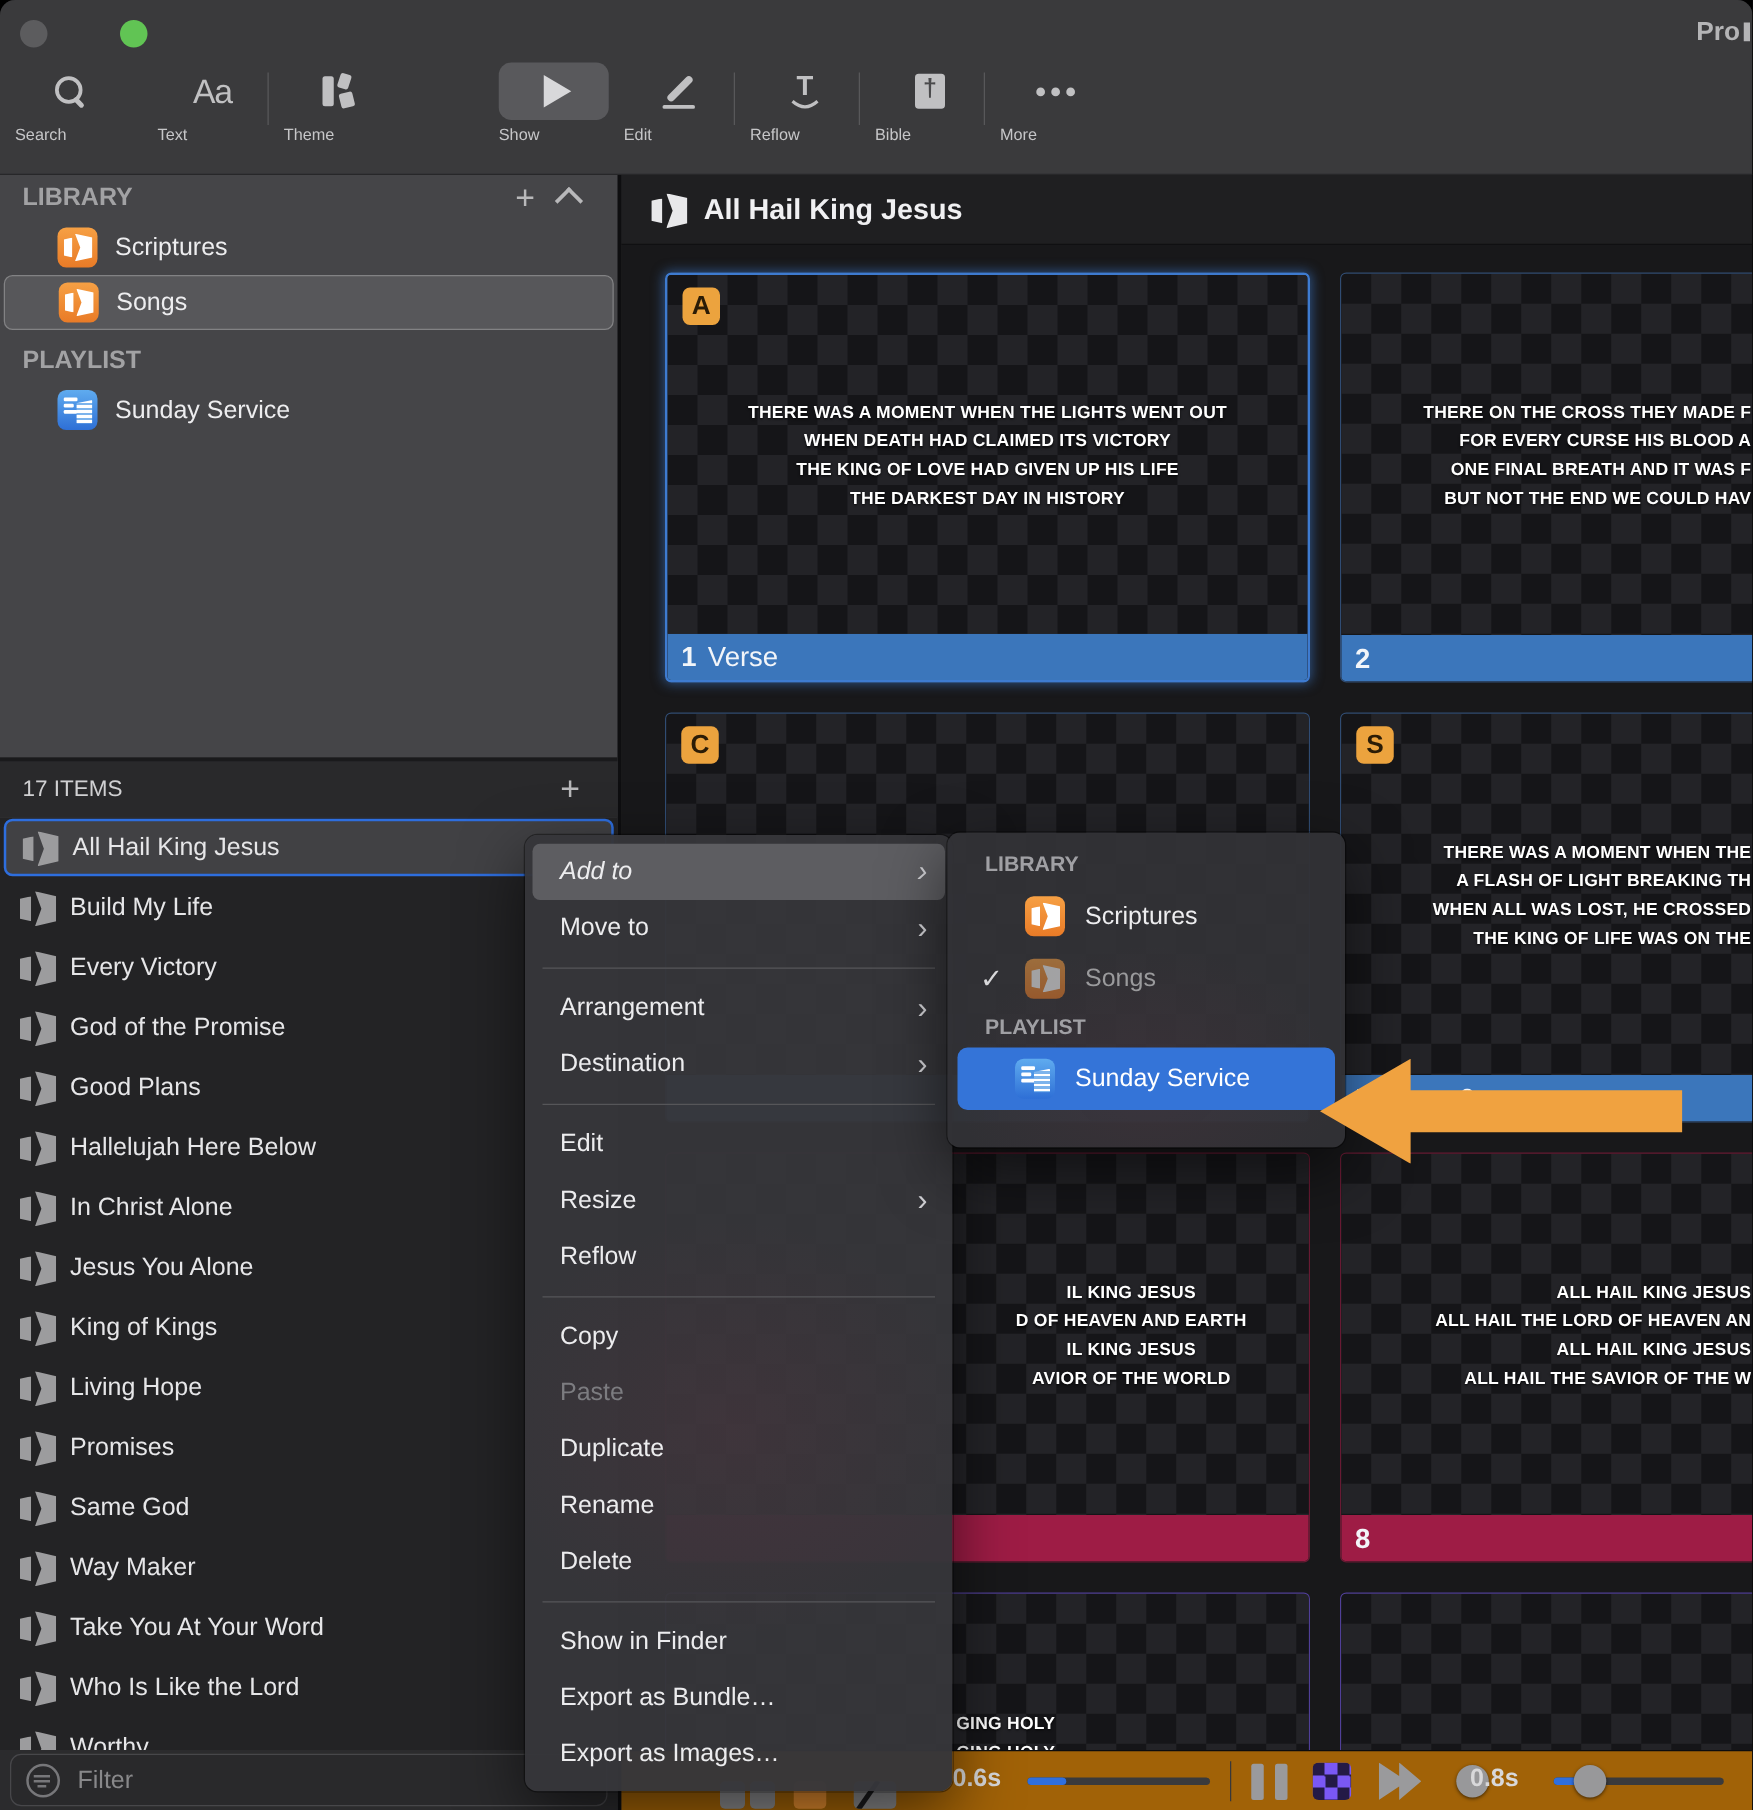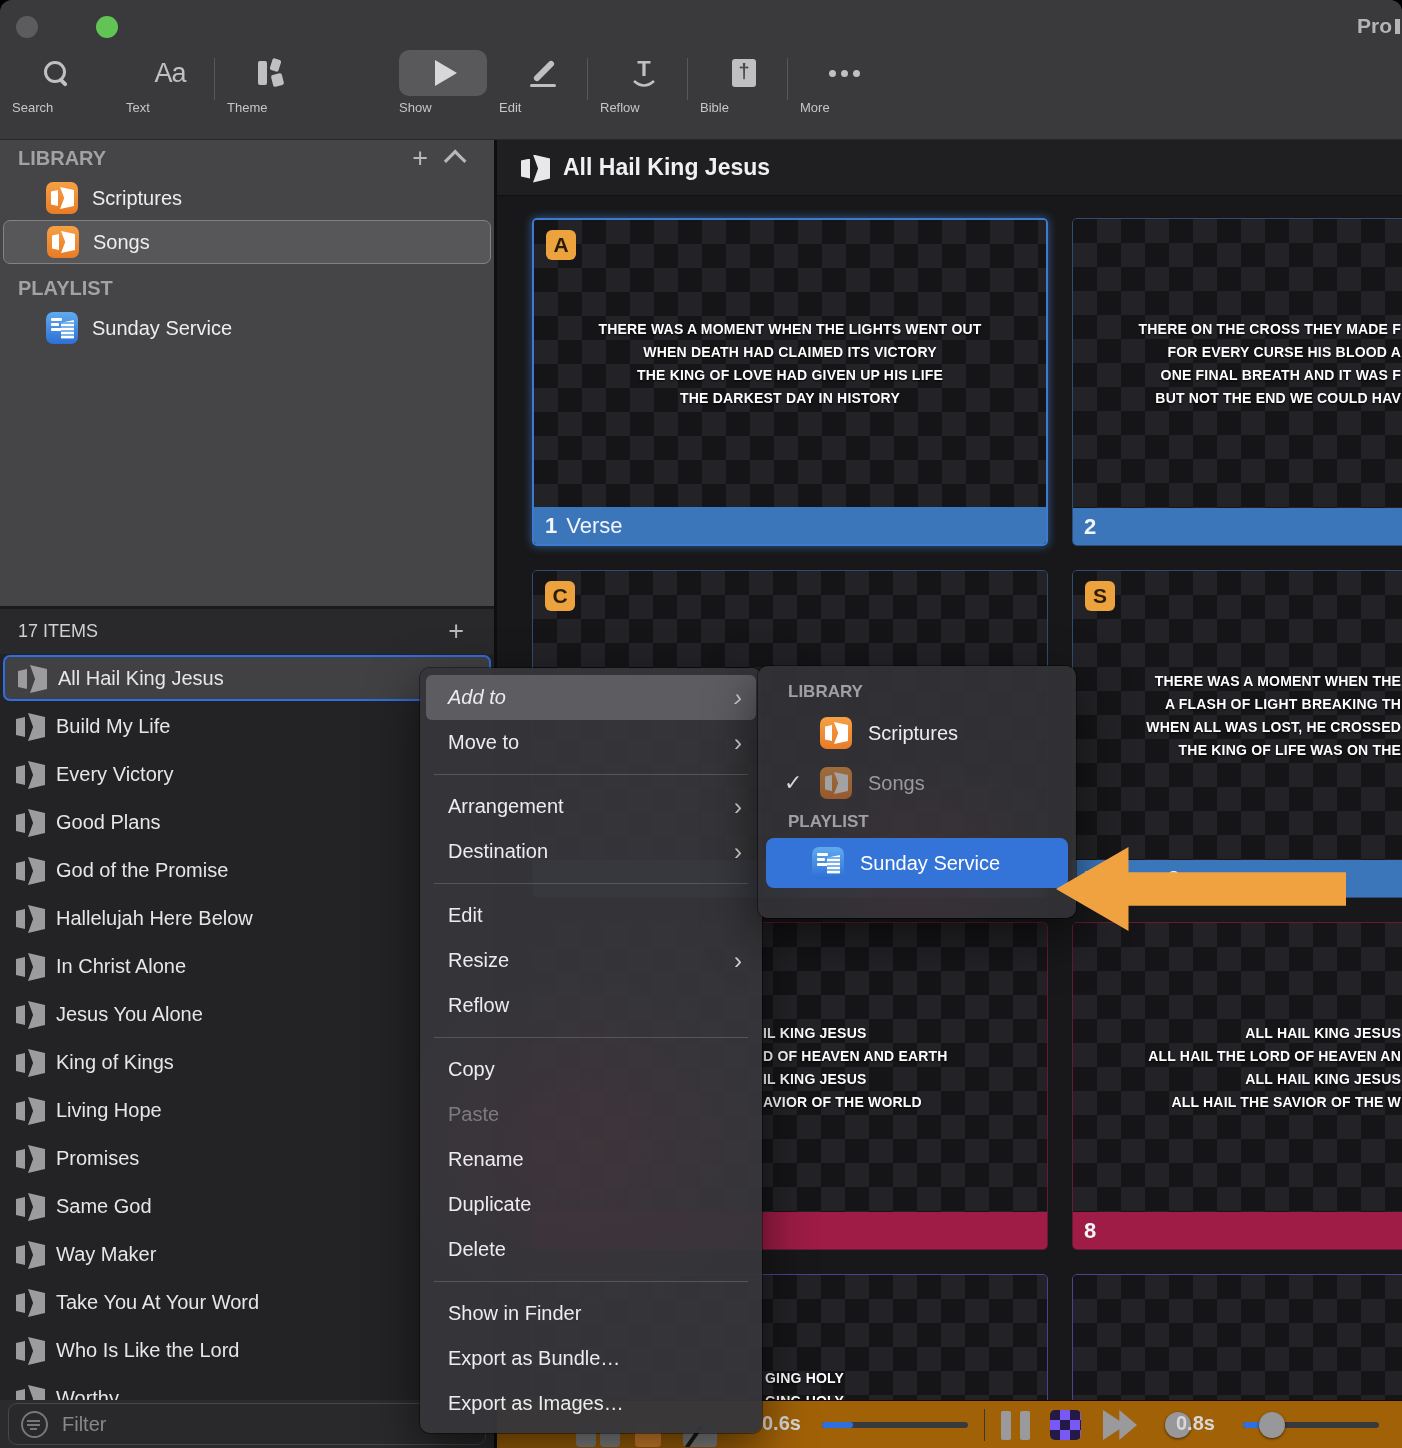--- a/index.html
+++ b/index.html
@@ -91,21 +91,21 @@
   .slide.sel{border:2px solid #3e7bd0;box-shadow:0 0 9px 1px rgba(62,123,208,.55);}
   .r1c1{left:35px;top:78px}.r1c2{left:575px;top:78px}
   .r2c1{left:35px;top:430px}.r2c2{left:575px;top:430px}
   .r3c1{left:35px;top:782px}.r3c2{left:575px;top:782px}
   .r4c1{left:35px;top:1134px}.r4c2{left:575px;top:1134px}
   .simg{position:relative;flex:1;background:conic-gradient(#232327 25%,#151518 0 50%,#232327 0 75%,#151518 0) 0 0/48px 48px;display:flex;flex-direction:column;justify-content:center;}
   .badge{position:absolute;left:12px;top:10px;width:30px;height:30px;background:#eca33e;border-radius:6px;color:#2b1c06;font-size:21px;font-weight:bold;text-align:center;line-height:30px;}
   .stext{white-space:pre-line;color:#fff;font-size:14px;line-height:23px;font-weight:700;letter-spacing:.2px;text-shadow:0 1px 2px rgba(0,0,0,.85);}
   .center .stext{text-align:center;}
   .clip-right .stext{text-align:right;padding-right:186px;}
-  .clip-left .stext{text-align:left;padding-left:230px;}
+  .clip-left .stext{text-align:center;padding-left:230px;}
   .clip-left-top .simg{justify-content:flex-start;}
   .clip-left-top .stext{text-align:left;padding-left:232px;padding-top:92px;}
   .sbar{height:37px;display:flex;align-items:center;gap:9px;padding:0 11px;font-size:22px;color:#f2f5f9;}
   .sbar b{font-weight:bold;}
   .sbar span{font-weight:500;}
   .blue .sbar{background:#3b76bb;}
   .red .sbar{background:#9e1c45;}
 
   
   .transport{position:absolute;left:0;bottom:0;width:100%;height:48px;background:#a16207;border-top:1px solid #0c0c0e;z-index:10;}
@@ -302,29 +302,29 @@
             <i class="r"></i>
           </span>
           <span>Every Victory</span>
         </div>
 
         <div class="song-row">
           <span class="pp">
             <i class="l"></i>
             <i class="r"></i>
           </span>
+          <span>God of the Promise</span>
+        </div>
+
+        <div class="song-row">
+          <span class="pp">
+            <i class="l"></i>
+            <i class="r"></i>
+          </span>
           <span>Good Plans</span>
-        </div>
-
-        <div class="song-row">
-          <span class="pp">
-            <i class="l"></i>
-            <i class="r"></i>
-          </span>
-          <span>God of the Promise</span>
         </div>
 
         <div class="song-row">
           <span class="pp">
             <i class="l"></i>
             <i class="r"></i>
           </span>
           <span>Hallelujah Here Below</span>
         </div>
 
@@ -598,26 +598,26 @@
         <span>Copy</span>
 
       </div>
 
       <div class="mi dis">
         <span>Paste</span>
 
       </div>
 
       <div class="mi">
+        <span>Duplicate</span>
+
+      </div>
+
+      <div class="mi">
         <span>Rename</span>
-
-      </div>
-
-      <div class="mi">
-        <span>Duplicate</span>
 
       </div>
 
       <div class="mi">
         <span>Delete</span>
 
       </div>
 
       <div class="msep"></div>
 

